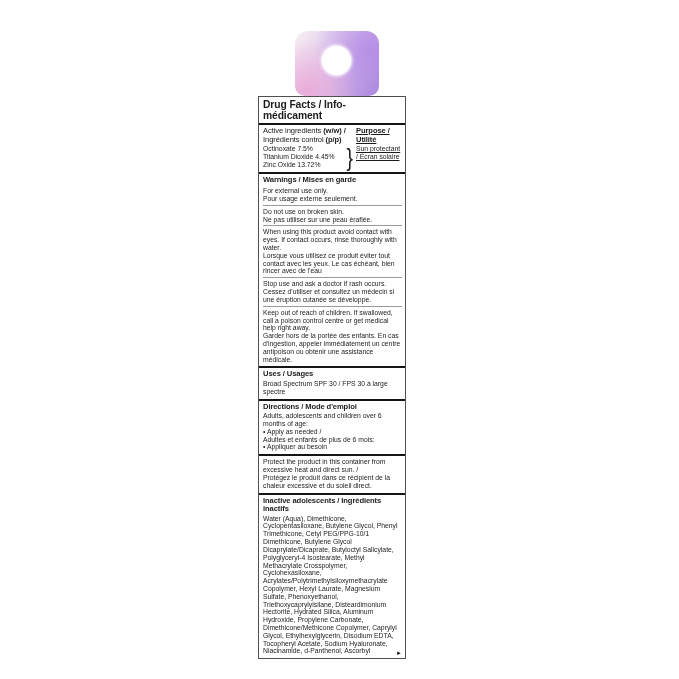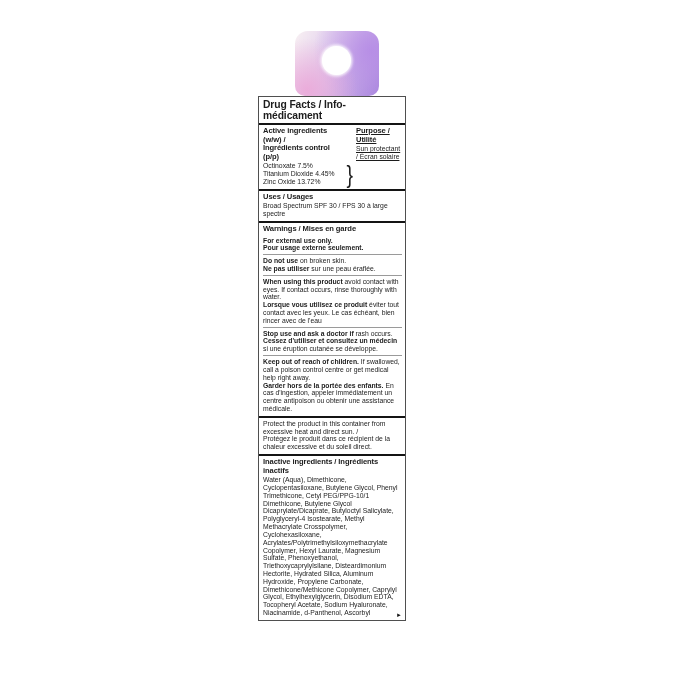--- a/index.html
+++ b/index.html
@@ -55,21 +55,21 @@
     line-height: 1.15;
   }
   .section:last-child { border-bottom: none; }
   .sec-h {
     font-size: 7.6px;
     font-weight: bold;
     line-height: 1.13;
     margin-bottom: 1px;
     letter-spacing: -0.1px;
   }
-  .b { font-weight: bold; }
+  .b { font-weight: normal; }
 
   
   .active-row { display: flex; }
   .active-left { flex: 1 1 auto; min-width: 0; }
   .brace {
     flex: 0 0 auto;
     font-size: 23px;
     line-height: 22px;
     font-weight: 400;
     align-self: flex-end;
@@ -113,25 +113,20 @@
       </div>
       <div class="brace">}</div>
       <div class="active-right">
         <div class="sec-h">Purpose / Utilité</div>
         <div>Sun protectant / Écran solaire</div>
       </div>
     </div>
   </div>
 
   <div class="section">
-    <div class="sec-h">Uses / Usages</div>
-    <div>Broad Spectrum SPF 30 / FPS 30 à large spectre</div>
-  </div>
-
-  <div class="section">
     <div class="sec-h">Warnings / Mises en garde</div>
 
     <div class="wblock">
       <div class="b">For external use only.</div>
       <div class="b">Pour usage externe seulement.</div>
     </div>
 
     <div class="wblock ruled">
       <div><span class="b">Do not use</span><span> on broken skin.</span></div>
       <div><span class="b">Ne pas utiliser</span><span> sur une peau éraflée.</span></div>
@@ -146,25 +141,37 @@
       <div><span class="b">Stop use and ask a doctor if</span><span> rash occurs.</span></div>
       <div><span class="b">Cessez d'utiliser et consultez un médecin</span><span> si une éruption cutanée se développe.</span></div>
     </div>
 
     <div class="wblock ruled">
       <div><span class="b">Keep out of reach of children.</span><span> If swallowed, call a poison control centre or get medical help right away.</span></div>
       <div><span class="b">Garder hors de la portée des enfants.</span><span> En cas d'ingestion, appeler immédiatement un centre antipoison ou obtenir une assistance médicale.</span></div>
     </div>
   </div>
 
+  <div class="section">
+    <div class="sec-h">Uses / Usages</div>
+    <div>Broad Spectrum SPF 30 / FPS 30 à large spectre</div>
+  </div>
+
+  <div class="section">
+    <div class="sec-h">Directions / Mode d'emploi</div>
+    <div>Adults, adolescents and children over 6 months of age:</div>
+    <div>• Apply as needed /</div>
+    <div>Adultes et enfants de plus de 6 mois:</div>
+    <div>• Appliquer au besoin</div>
+  </div>
 
   <div class="section">
     <div>Protect the product in this container from excessive heat and direct sun. /</div>
     <div>Protégez le produit dans ce récipient de la chaleur excessive et du soleil direct.</div>
   </div>
 
   <div class="section inactive-sec">
-    <div class="sec-h"><span>Inactive ingredients / Ingrédients</span><br><span>inactifs</span></div>
+    <div class="sec-h"><span>Inactive adolescents / Ingrédients</span><br><span>inactifs</span></div>
     <div>Water (Aqua), Dimethicone, Cyclopentasiloxane, Butylene Glycol, Phenyl Trimethicone, Cetyl PEG/PPG-10/1 Dimethicone, Butylene Glycol Dicaprylate/Dicaprate, Butyloctyl Salicylate, Polyglyceryl-4 Isostearate, Methyl Methacrylate Crosspolymer, Cyclohexasiloxane, Acrylates/Polytrimethylsiloxymethacrylate Copolymer, Hexyl Laurate, Magnesium Sulfate, Phenoxyethanol, Triethoxycaprylylsilane, Disteardimonium Hectorite, Hydrated Silica, Aluminum Hydroxide, Propylene Carbonate, Dimethicone/Methicone Copolymer, Caprylyl Glycol, Ethylhexylglycerin, Disodium EDTA, Tocopheryl Acetate, Sodium Hyaluronate, Niacinamide, d-Panthenol, Ascorbyl</div>
     <span class="cont-arrow">►</span>
   </div>
 
 </div>
 
 </body></html>

